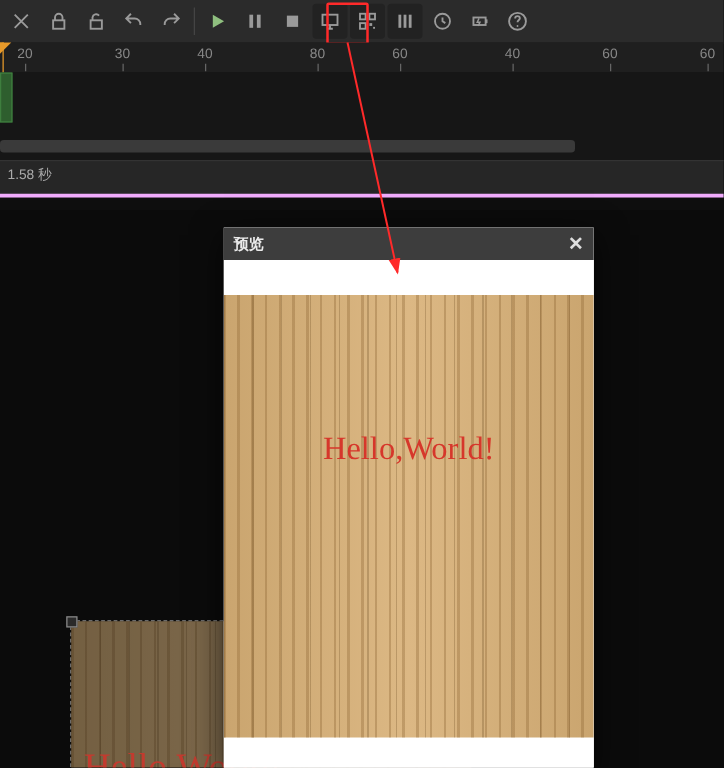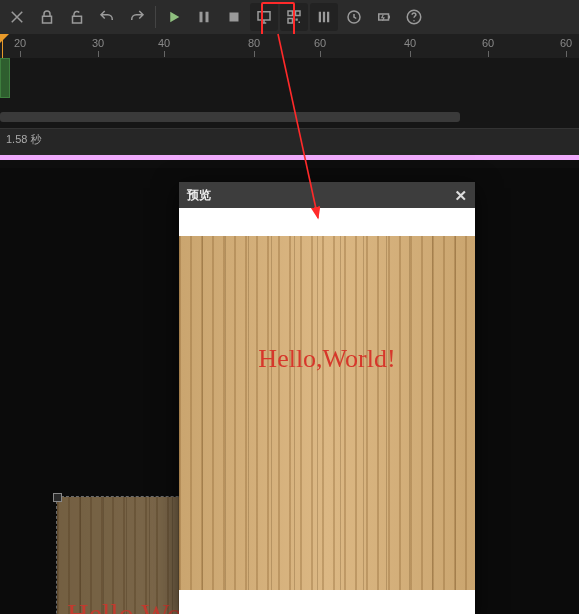--- a/index.html
+++ b/index.html
@@ -11,21 +11,21 @@
   .sep{width:1px;height:22px;background:#444;margin:0 3px}
   .highlight-box{position:absolute;top:2px;left:261px;width:30px;height:30px;border:2px solid #ff2a2a;border-radius:2px;pointer-events:none}
   .ruler{position:absolute;top:34px;left:0;right:0;height:24px;background:#1f1f1f;color:#888;font-size:11px}
   .tick{position:absolute;top:3px;text-align:center;width:18px;margin-left:-9px}
   .tick:before{content:"";position:absolute;left:50%;top:14px;width:1px;height:6px;background:#666}
   .marker{position:absolute;top:34px;left:0;width:10px;height:10px}
   .marker:before{content:"";position:absolute;left:0;top:0;border-left:6px solid #e89a2a;border-right:6px solid transparent;border-top:6px solid #e89a2a;border-bottom:6px solid transparent;transform:translateX(-3px)}
   .marker:after{content:"";position:absolute;left:2px;top:0;width:1px;height:64px;background:#e89a2a}
   .greenbar{position:absolute;top:58px;left:0;width:8px;height:38px;background:#2e5e2e;border:1px solid #3e7e3e}
   .tracks{position:absolute;top:58px;left:0;right:0;height:70px;background:#161616;border-bottom:1px solid #000}
-  .timebar{position:absolute;top:128px;left:0;right:0;height:20px;background:#262626;color:#aaa;font-size:11px;padding:3px 6px;border-top:1px solid #333;border-bottom:5px solid #f0abfc}
+  .timebar{position:absolute;top:128px;left:0;right:0;height:20px;background:#262626;color:#aaa;font-size:11px;padding:3px 6px;border-top:1px solid #333;border-bottom:3px solid #f0abfc}
   .stage{position:absolute;top:168px;left:0;right:0;bottom:0;background:#0b0b0b}
   .scrollthumb{position:absolute;top:112px;left:0;width:460px;height:10px;background:#3a3a3a;border-radius:3px}
   
   .obj{position:absolute;left:56px;top:328px;width:320px;height:280px;border:1px dashed #6a6a6a}
   .obj .handle{position:absolute;width:7px;height:7px;background:#2a2a2a;border:1px solid #888}
   .obj .h-tl{left:-4px;top:-4px}.obj .h-tr{right:-4px;top:-4px}
   .obj .h-tm{left:50%;top:-4px;margin-left:-4px}
   .wood{width:100%;height:100%;position:relative;overflow:hidden;opacity:.55;
     background:
       repeating-linear-gradient(90deg,rgba(140,100,50,.35) 0 2px,transparent 2px 11px),

